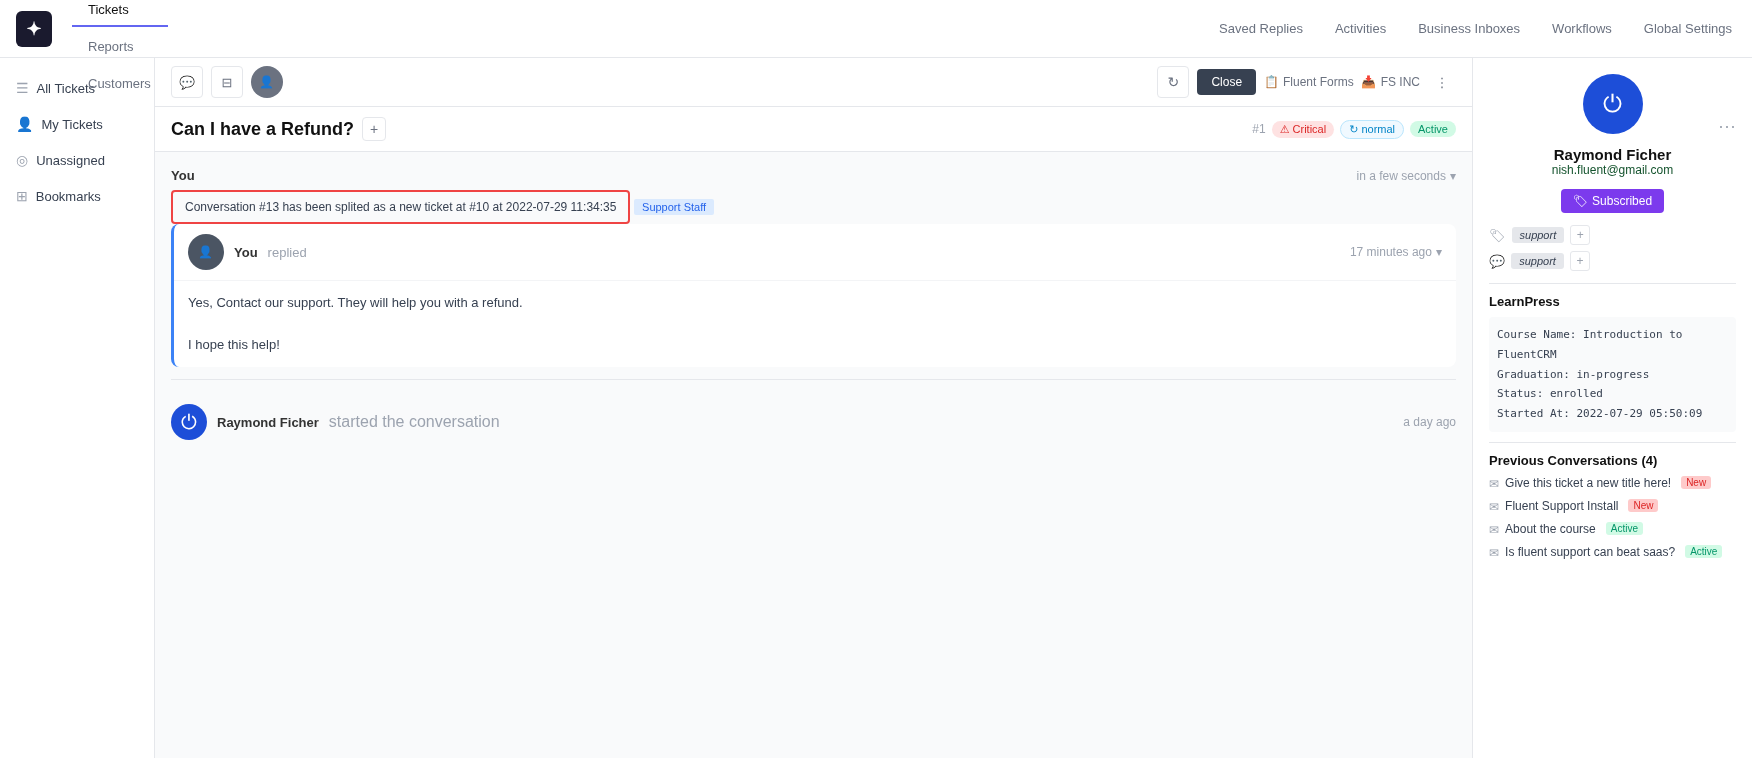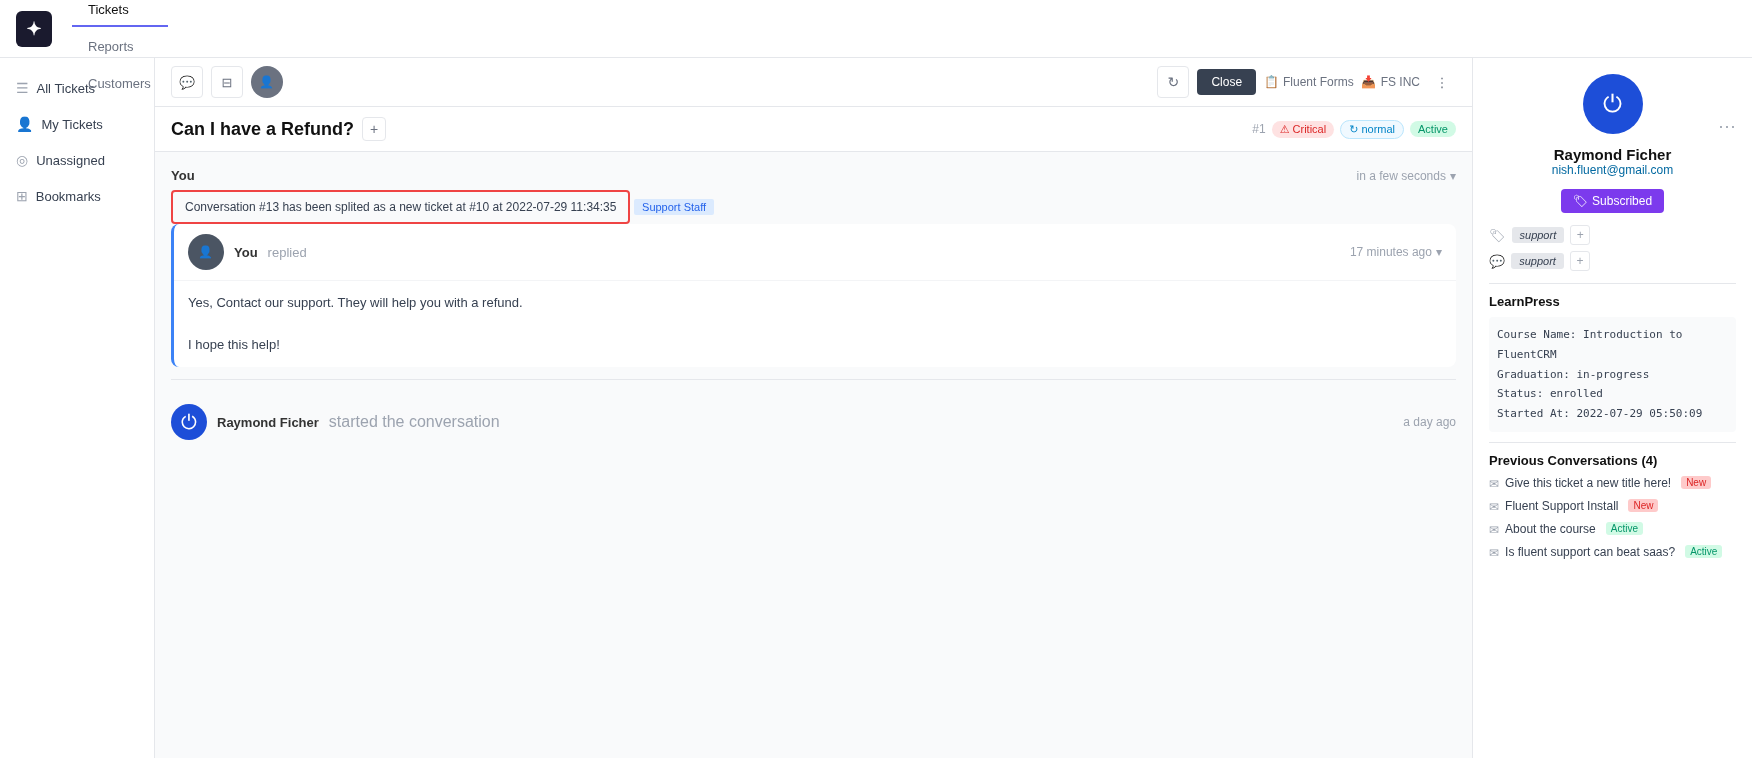--- a/index.html
+++ b/index.html
@@ -74,21 +74,21 @@
     .customer-name { font-weight: 600; }
     .customer-action { color: #9ca3af; font-weight: normal; font-size: 16px; }
     .customer-time { margin-left: auto; color: #9ca3af; font-size: 12px; }
     .customer-body { padding: 8px 0 8px 46px; color: #374151; border-bottom: 1px solid #e5e7eb; }
 
     
     .right-panel { width: 280px; background: #fff; border-left: 1px solid #e5e7eb; overflow-y: auto; flex-shrink: 0; padding: 16px; }
     .user-avatar-large { width: 60px; height: 60px; border-radius: 50%; background: #1d4ed8; display: flex; align-items: center; justify-content: center; color: #fff; font-size: 24px; margin: 0 auto 12px; }
     .user-info { text-align: center; margin-bottom: 12px; }
     .user-name { font-size: 15px; font-weight: 600; color: #111; }
-    .user-email { color: #0369a1; font-size: 12px; }
+    .user-email { color: #14532d; font-size: 12px; }
     .user-more-btn { float: right; color: #9ca3af; font-size: 18px; cursor: pointer; margin-top: -30px; }
     .subscribed-btn { background: #7c3aed; color: #fff; border: none; border-radius: 4px; padding: 5px 12px; font-size: 12px; cursor: pointer; display: flex; align-items: center; gap: 4px; margin: 0 auto 12px; }
     .tags-section { margin-bottom: 12px; }
     .tag-row { display: flex; align-items: center; gap: 6px; margin-bottom: 6px; }
     .tag-icon { color: #9ca3af; font-size: 13px; }
     .tag-badge { background: #e5e7eb; color: #374151; border-radius: 3px; padding: 2px 8px; font-size: 11px; font-style: italic; }
     .tag-add-btn { width: 20px; height: 20px; border: 1px solid #e5e7eb; border-radius: 3px; display: flex; align-items: center; justify-content: center; cursor: pointer; color: #9ca3af; font-size: 12px; background: #fff; }
     .section-divider { border: none; border-top: 1px solid #e5e7eb; margin: 10px 0; }
     .section-title { font-size: 13px; font-weight: 600; color: #111; margin-bottom: 8px; }
     .learnpress-box { background: #f9fafb; border-radius: 4px; padding: 8px; font-size: 11px; color: #374151; font-family: monospace; line-height: 1.8; }
@@ -105,20 +105,27 @@
 
 <nav class="top-nav">
   <div class="logo">
     <span class="logo-inner">✦</span>
   </div>
   <div class="nav-links">
     <a class="nav-link">Dashboard</a>
     <a class="nav-link active">Tickets</a>
     <a class="nav-link">Reports</a>
     <a class="nav-link">Customers</a>
+  </div>
+  <div class="nav-right">
+    <span class="nav-right-link">Saved Replies</span>
+    <span class="nav-right-link">Activities</span>
+    <span class="nav-right-link">Business Inboxes</span>
+    <span class="nav-right-link">Workflows</span>
+    <span class="nav-right-link">Global Settings</span>
   </div>
 </nav>
 
 <div class="layout">
 
   <aside class="sidebar">
     <div class="sidebar-item">
       <span class="icon">☰</span>
       <span>All Tickets</span>
     </div>

